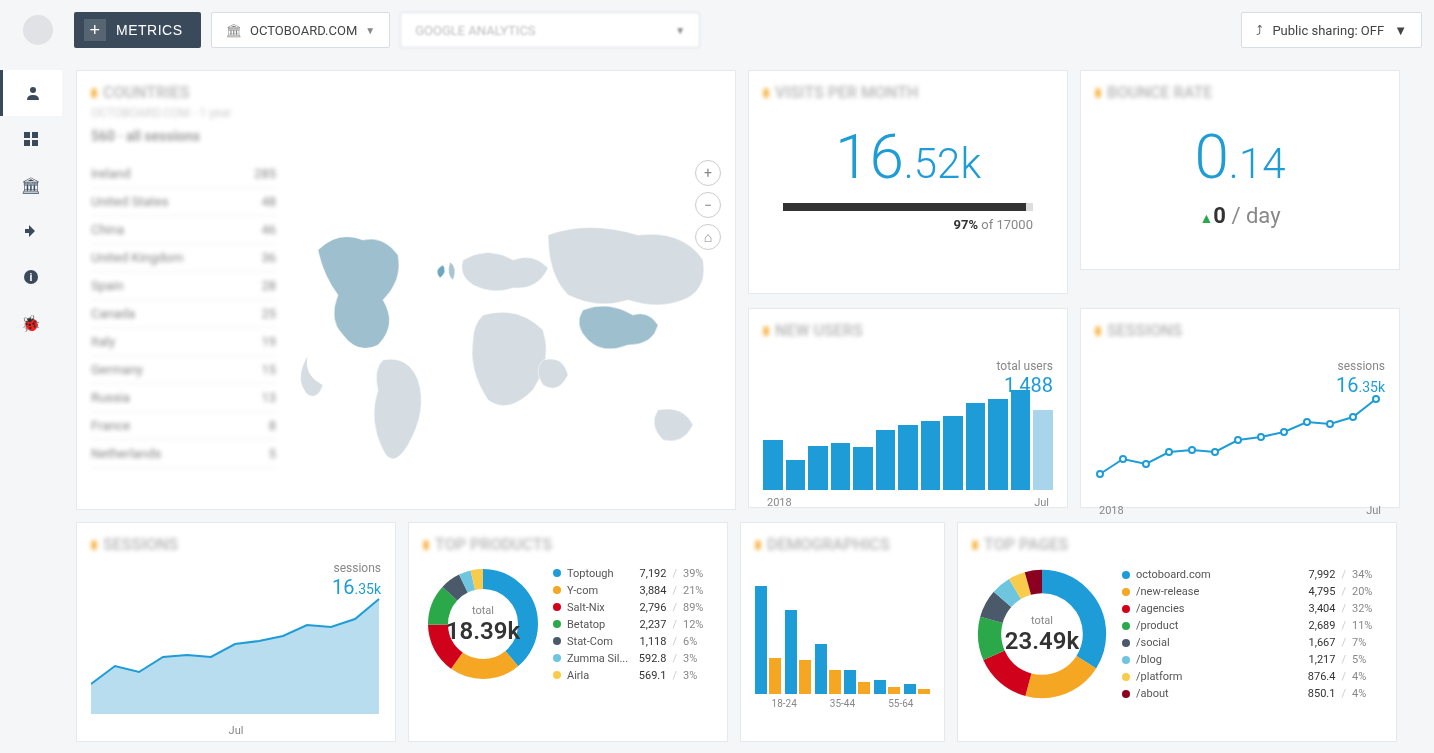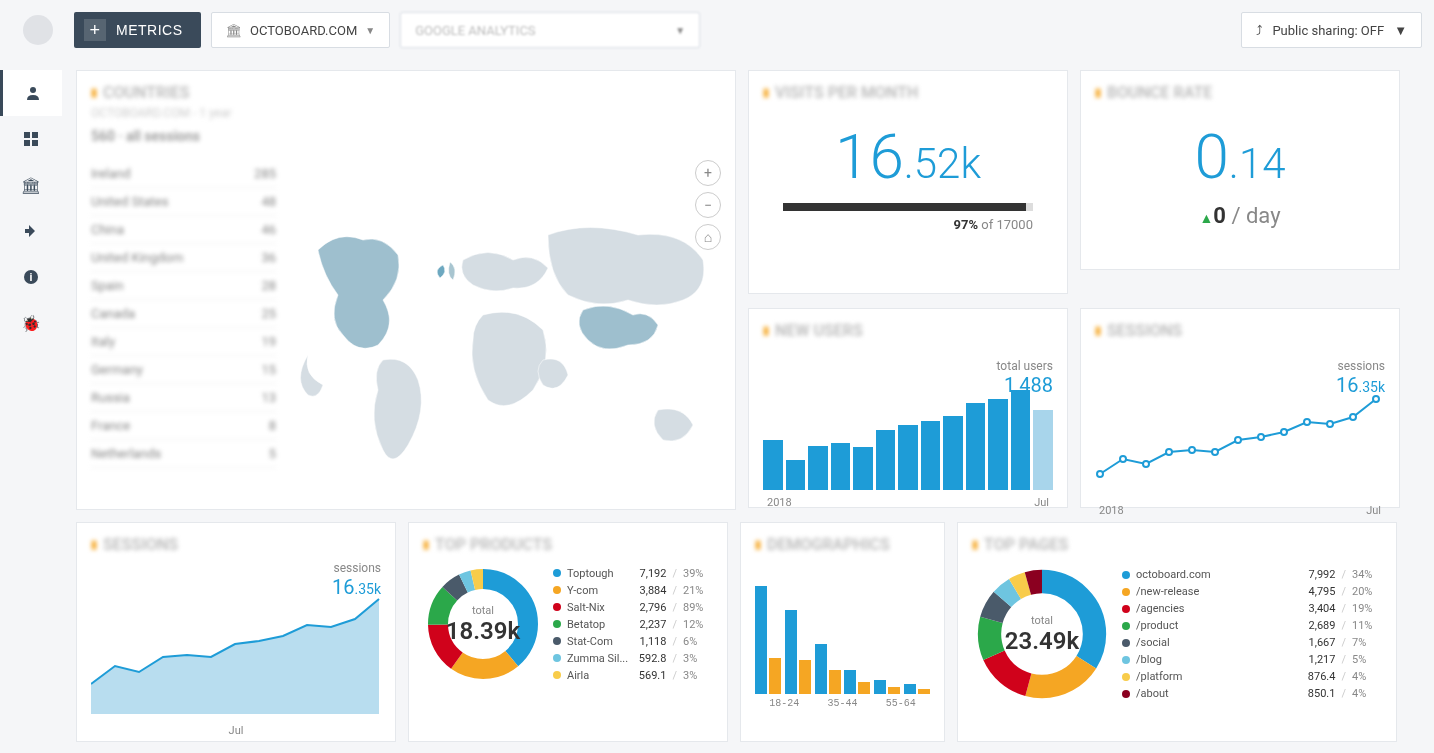--- a/index.html
+++ b/index.html
@@ -81,21 +81,21 @@
 .country-body { display: flex; gap: 12px; margin-top: 16px; }
 .map-area { flex: 1; position: relative; }
 .map-controls { position: absolute; top: 0; right: 0; display: flex; flex-direction: column; gap: 6px; }
 .map-ctrl { width: 26px; height: 26px; border: 1px solid #ccc; border-radius: 50%; background: #fff; display: flex; align-items: center; justify-content: center; color: #888; cursor: pointer; font-size: 14px; }
 
 .demo-bars { display: flex; align-items: flex-end; height: 120px; gap: 4px; margin-top: 20px; }
 .demo-bar-pair { display: flex; gap: 2px; align-items: flex-end; height: 100%; flex: 1; }
 .demo-bar { flex: 1; }
 .demo-bar.b1 { background: #1e9cd7; }
 .demo-bar.b2 { background: #f5a623; }
-.demo-axis { display: flex; font-size: 10px; color: #888; margin-top: 4px; font-family: Liberation Mono, monospace; }
+.demo-axis { display: flex; font-size: 10px; color: #888; margin-top: 4px; }
 .demo-axis span { flex: 2; text-align: center; }
 
 .area-chart-wrap { margin-top: 40px; position: relative; }
 
 .blur-row { filter: blur(2px); color: #999; font-size: 14px; font-weight: 600; margin-top: 8px; }
 
 .world-map { width: 430px; height: 340px; }
 </style>
 </head>
 <body>
@@ -473,21 +473,21 @@
                 <span class="legend-name">/new-release</span>
                 <span class="legend-val">4,795</span>
                 <span class="legend-sep"> / </span>
                 <span class="legend-pct">20%</span>
               </div>
               <div class="legend-row">
                 <span class="legend-dot" style="background:#d0021b"></span>
                 <span class="legend-name">/agencies</span>
                 <span class="legend-val">3,404</span>
                 <span class="legend-sep"> / </span>
-                <span class="legend-pct">19%</span>
+                <span class="legend-pct">32%</span>
               </div>
               <div class="legend-row">
                 <span class="legend-dot" style="background:#2ba84a"></span>
                 <span class="legend-name">/product</span>
                 <span class="legend-val">2,689</span>
                 <span class="legend-sep"> / </span>
                 <span class="legend-pct">11%</span>
               </div>
               <div class="legend-row">
                 <span class="legend-dot" style="background:#4a5a6a"></span>

